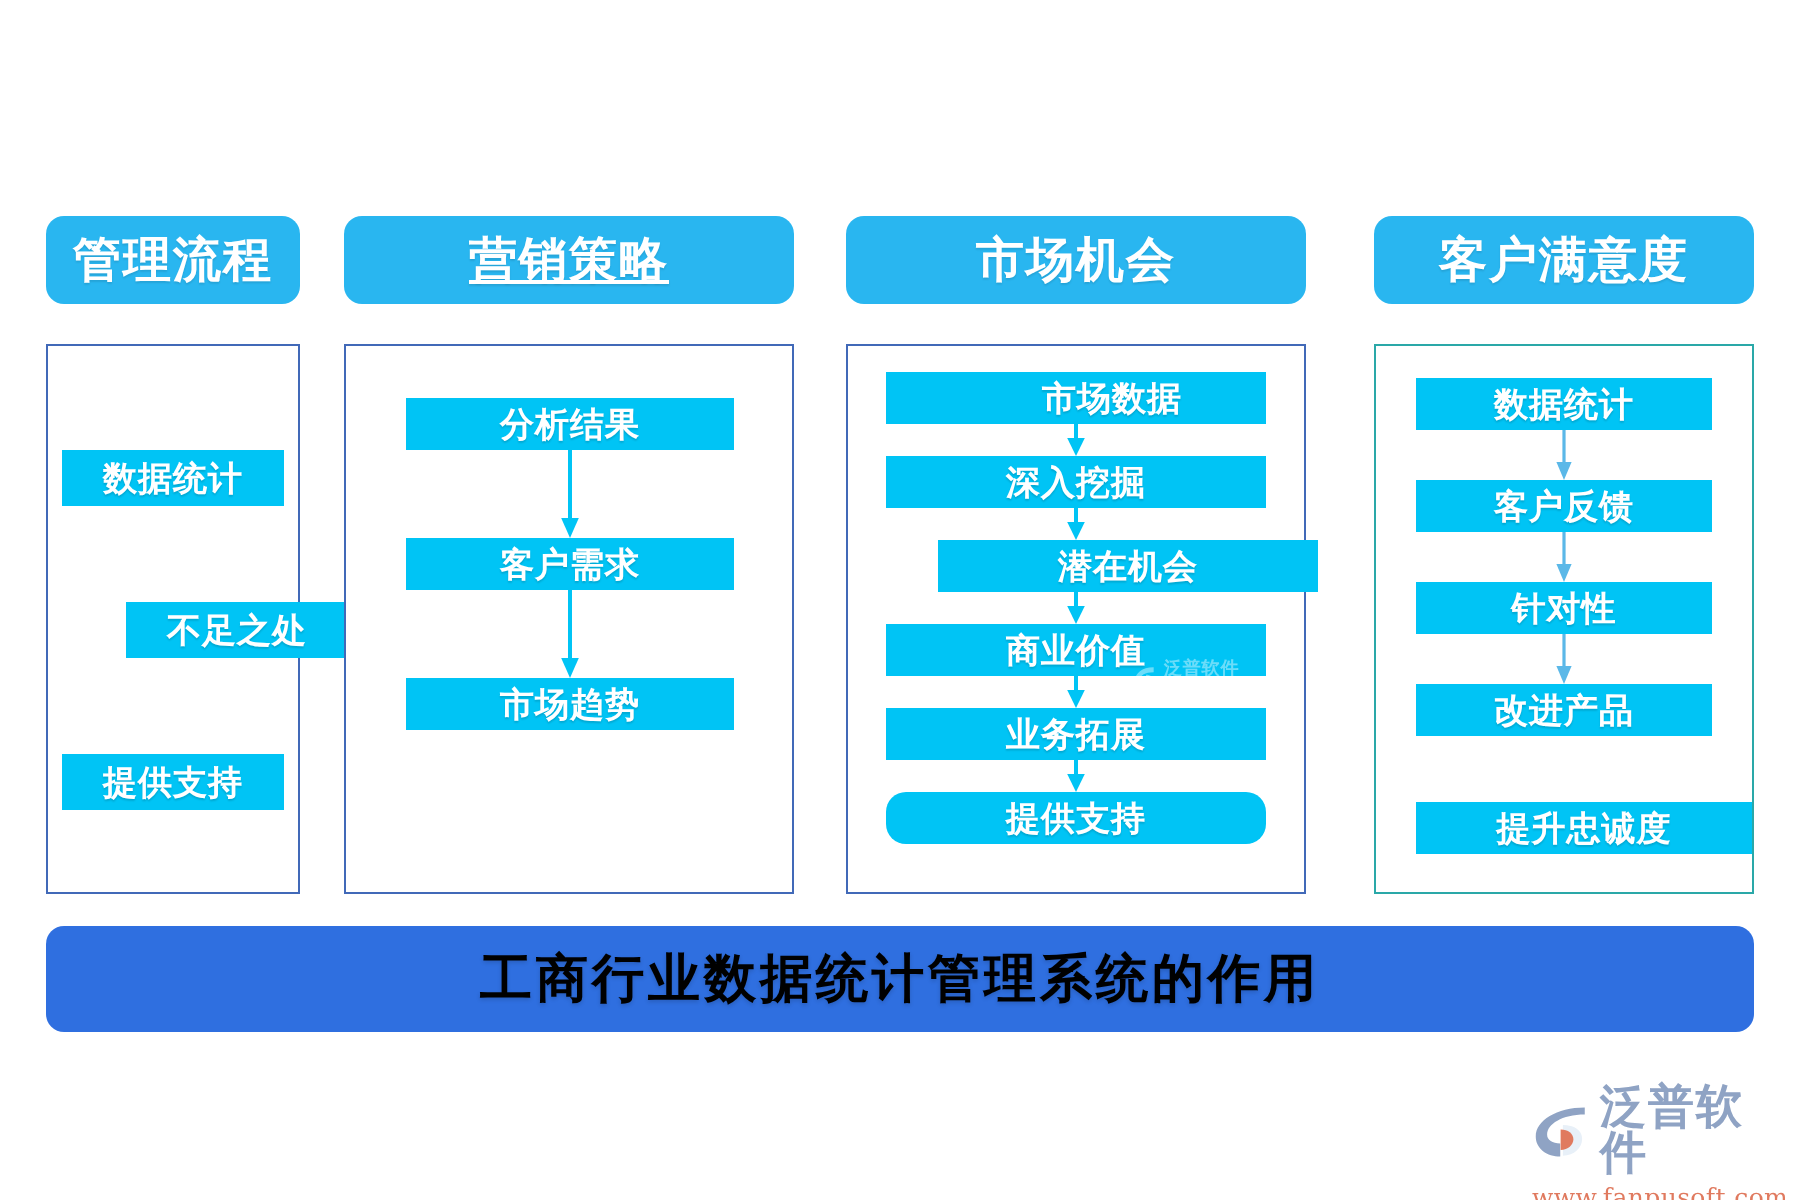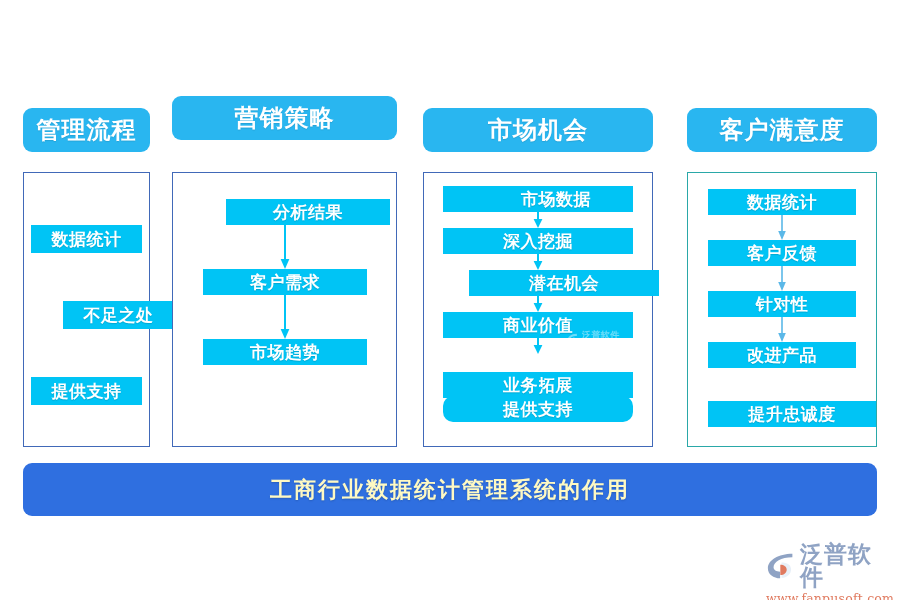--- a/index.html
+++ b/index.html
@@ -70,22 +70,22 @@
 
   
   #banner {
     position: absolute;
     left: 23px;
     top: 463px;
     width: 854px;
     height: 53px;
     background: #2f6fe0;
     border-radius: 9px;
-    color: #fef9c3;
-    font-size: 22px;
+    color: #000000;
+    font-size: 26px;
     font-weight: bold;
     letter-spacing: 2px;
     display: flex;
     align-items: center;
     justify-content: center;
     text-shadow: 0 1px 2px rgba(0,0,0,.16);
     box-sizing: border-box;
   }
 
   
@@ -152,21 +152,21 @@
   }
 </style>
 </head>
 <body>
 
 <div id="canvas">
 
   <div class="pill" style="left:23px;  top:108px; width:127px; height:44px;">
     <span>管理流程</span>
   </div>
-  <div class="pill" style="left:172px; top:96px; width:225px; height:44px;">
+  <div class="pill" style="left:172px; top:108px; width:225px; height:44px;text-decoration:underline;">
     <span>营销策略</span>
   </div>
   <div class="pill" style="left:423px; top:108px; width:230px; height:44px;">
     <span>市场机会</span>
   </div>
   <div class="pill" style="left:687px; top:108px; width:190px; height:44px;">
     <span>客户满意度</span>
   </div>
 
   <div class="colbox" style="left:23px; top:172px; width:127px; height:275px;"></div>
@@ -176,21 +176,21 @@
   </div>
   <div class="chip" style="left:31px; top:301px; width:111px; height:28px;margin-left:32px;">
     <span>不足之处</span>
   </div>
   <div class="chip" style="left:31px; top:377px; width:111px; height:28px;">
     <span>提供支持</span>
   </div>
 
   <div class="colbox" style="left:172px; top:172px; width:225px; height:275px;"></div>
 
-  <div class="chip" style="left:203px; top:199px; width:164px; height:26px;margin-left:23px;">
+  <div class="chip" style="left:203px; top:199px; width:164px; height:26px;">
     <span>分析结果</span>
   </div>
   <div class="arrow" style="left:279px; top:225px; height:44px;">
     <svg width="12" height="44" viewBox="0 0 12 44" aria-hidden="true">
       <line x1="6" y1="0" x2="6" y2="36" stroke="#00c4f5" stroke-width="2"></line>
       <polygon points="6,44 1.6,34 10.4,34" fill="#00c4f5"></polygon>
     </svg>
   </div>
 
   <div class="chip" style="left:203px; top:269px; width:164px; height:26px;">
@@ -242,21 +242,21 @@
   <div class="chip" style="left:443px; top:312px; width:190px; height:26px;">
     <span>商业价值</span>
   </div>
   <div class="arrow" style="left:532px; top:338px; height:16px;">
     <svg width="12" height="16" viewBox="0 0 12 16" aria-hidden="true">
       <line x1="6" y1="0" x2="6" y2="9" stroke="#00c4f5" stroke-width="2"></line>
       <polygon points="6,16 1.6,7 10.4,7" fill="#00c4f5"></polygon>
     </svg>
   </div>
 
-  <div class="chip" style="left:443px; top:354px; width:190px; height:26px;margin-top:18px;">
+  <div class="chip" style="left:443px; top:354px; width:190px; height:26px;">
     <span>业务拓展</span>
   </div>
   <div class="arrow" style="left:532px; top:380px; height:16px;">
     <svg width="12" height="16" viewBox="0 0 12 16" aria-hidden="true">
       <line x1="6" y1="0" x2="6" y2="9" stroke="#00c4f5" stroke-width="2"></line>
       <polygon points="6,16 1.6,7 10.4,7" fill="#00c4f5"></polygon>
     </svg>
   </div>
 
   <div class="chip" style="left:443px; top:396px; width:190px; height:26px;border-radius:10px;">

